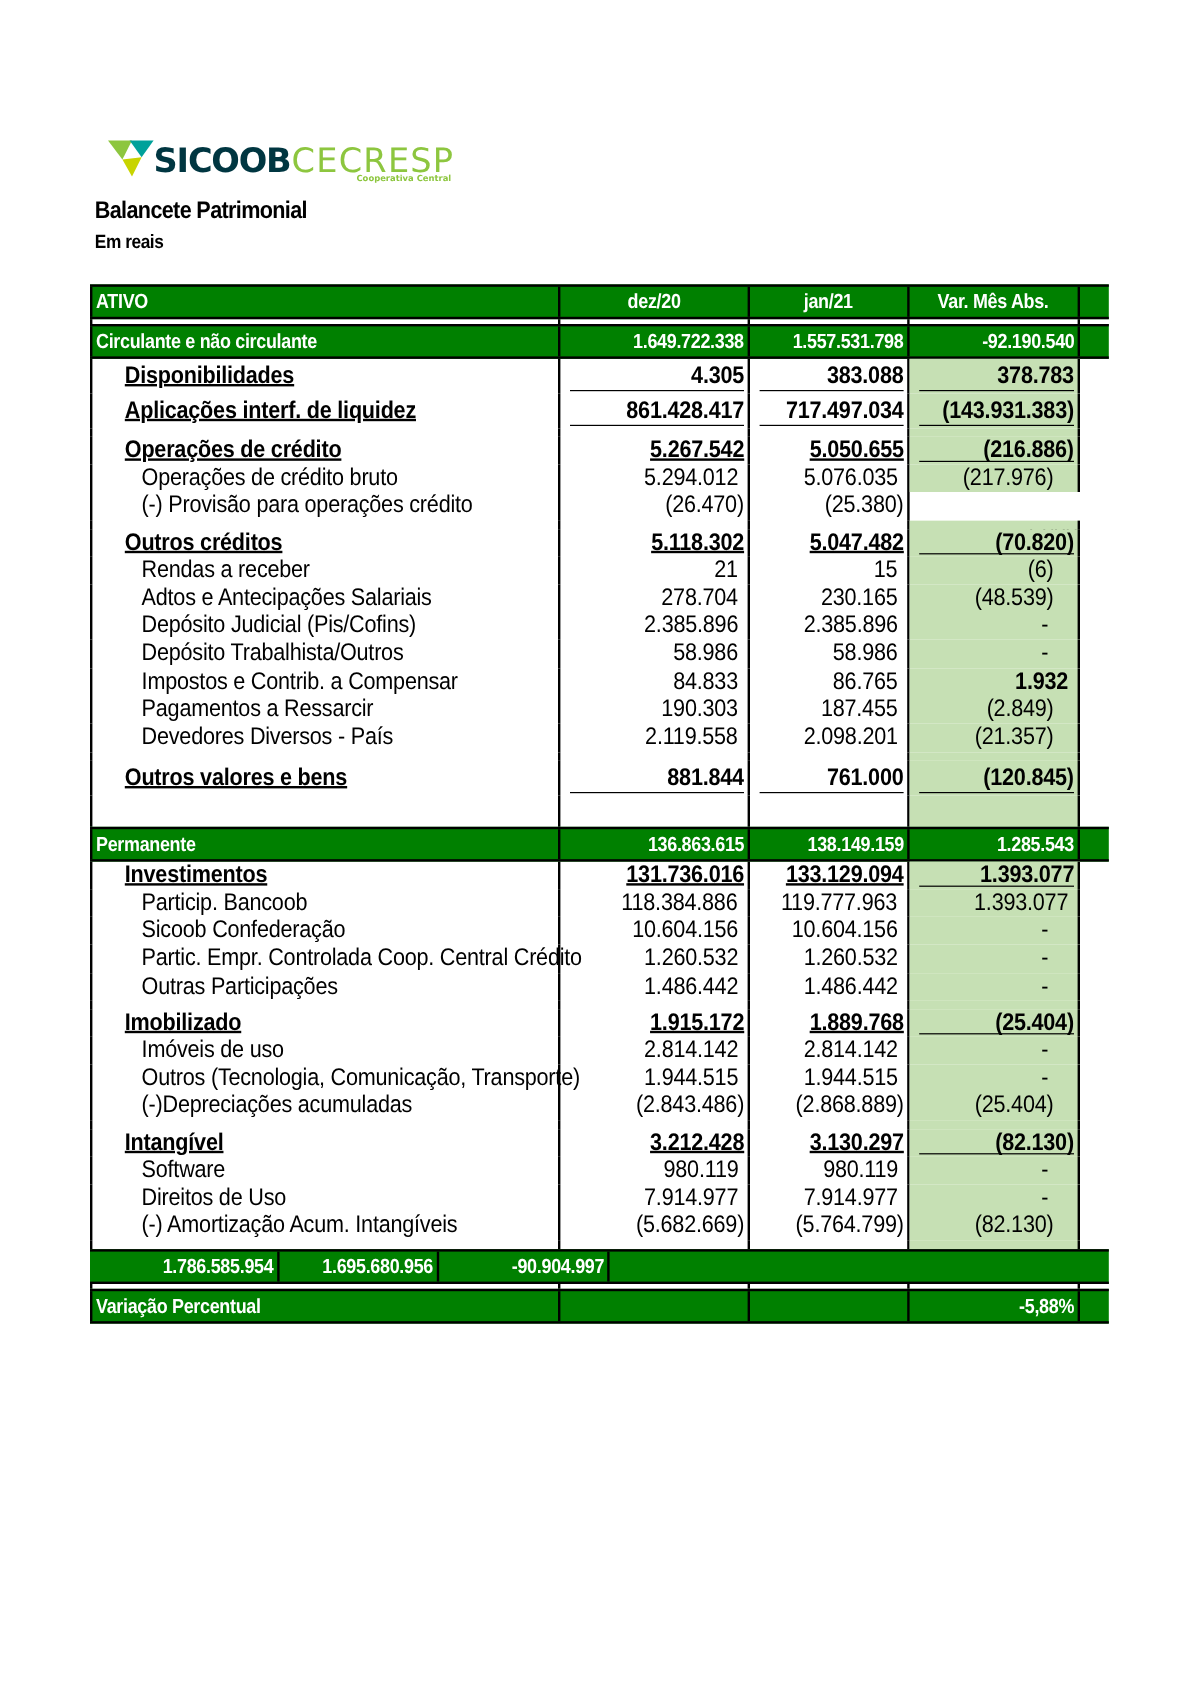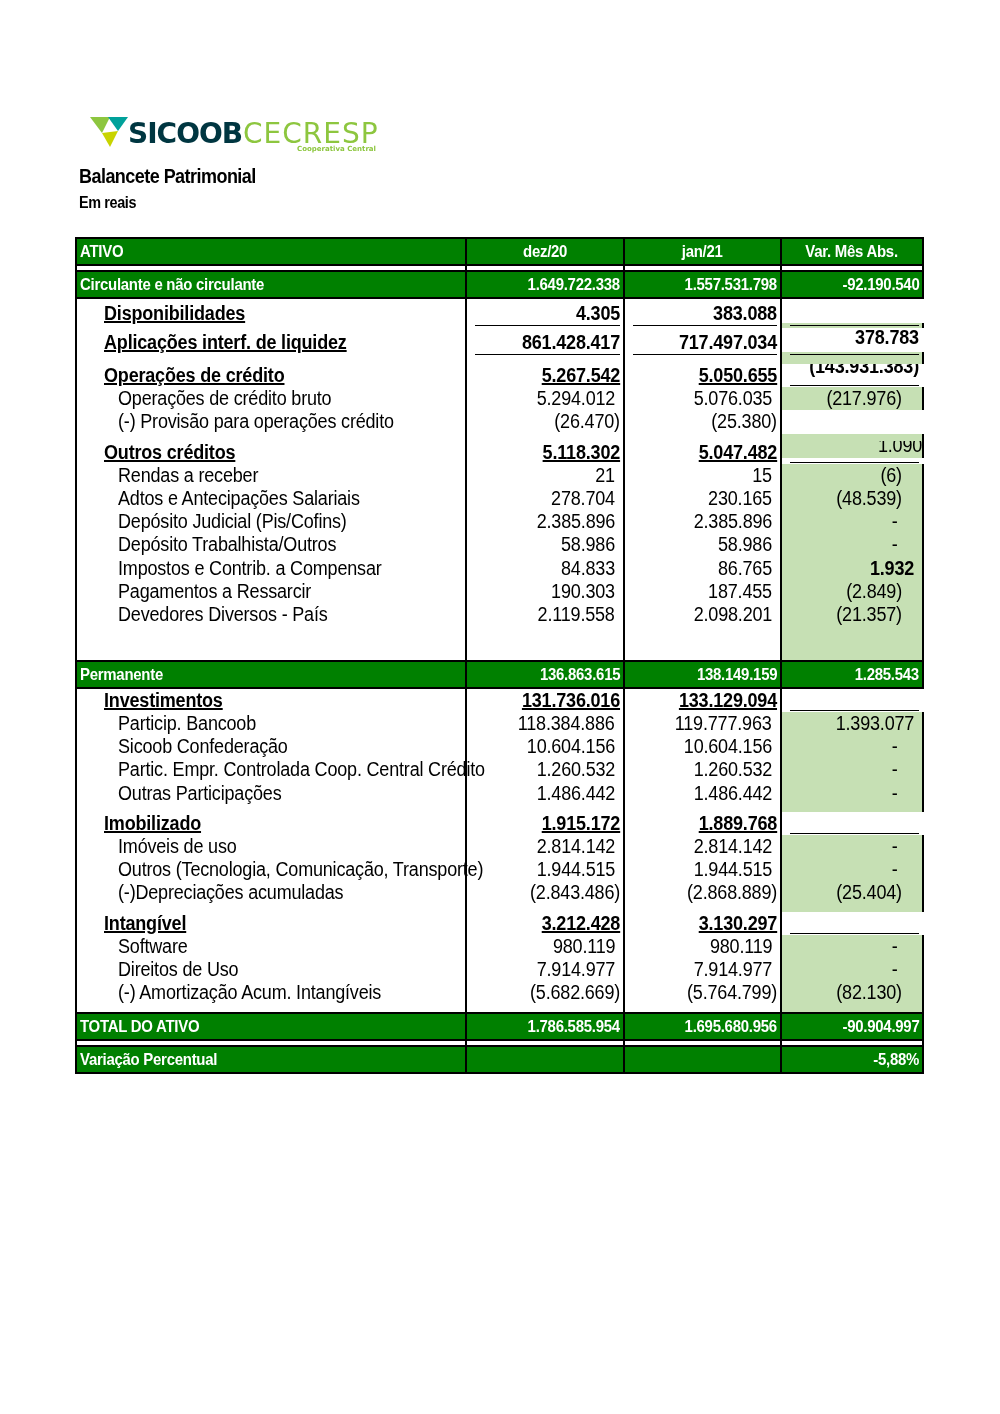--- a/index.html
+++ b/index.html
@@ -7,21 +7,21 @@
     .logo { position: absolute; left: 88px; top: 113px; width: 300px; height: 42px; }
     .logo svg { display: block; }
     .title { position: absolute; left: 79px; top: 165px; font-size: 20px; font-weight: bold; letter-spacing: -0.6px; transform: scaleX(0.9); transform-origin: left center; }
     .subtitle { position: absolute; left: 79px; top: 194px; font-size: 16px; font-weight: bold; letter-spacing: -0.4px; transform: scaleX(0.9); transform-origin: left center; }
 
     .table { position: absolute; left: 75px; top: 237px; width: 849px; }
     .row { display: flex; position: relative; }
     .cell { box-sizing: border-box; white-space: nowrap; overflow: visible; position: relative; }
     .c0 { width: 392px; }
     .c1 { width: 158px; text-align: right; }
-    .c2 { width: 157px; text-align: right; }
+    .c2 { width: 133px; text-align: right; }
     .c3 { width: 142px; text-align: right; }
 
     
     .gbar { background: #008000; color: #fff; font-weight: bold; font-size: 17px; height: 25px; line-height: 25px; border-top: 2px solid #000; border-bottom: 2px solid #000; }
     .gbar .cell { border-right: 2px solid #000; height: 25px; }
     .gbar .cell.c0 { border-left: 2px solid #000; padding-left: 3px; }
     .gbar .cell.c1, .gbar .cell.c2, .gbar .cell.c3 { padding-right: 3px; }
     .gbar.header .cell.c1, .gbar.header .cell.c2, .gbar.header .cell.c3 { text-align: center; padding-right: 0; }
     .gbar .txt { display: inline-block; transform: scaleX(0.88); transform-origin: right center; letter-spacing: -0.3px; }
     .gbar .cell.c0 .txt { transform-origin: left center; }
@@ -37,21 +37,21 @@
     .brow .cell.c0 { border-left: 2px solid #000; }
     .brow .cell.c3 { background: #c6e0b4; }
     .brow .txt { display: inline-block; transform: scaleX(0.9); letter-spacing: -0.2px; }
     .brow .cell.c0 .txt { transform-origin: left center; }
     .brow .cell.c1 .txt, .brow .cell.c2 .txt, .brow .cell.c3 .txt { transform-origin: right center; }
 
     .grp { height: 23px; line-height: 23px; font-weight: bold; }
     .grp .cell.c0 { padding-left: 27px; }
     .grp .cell.c0 .txt { text-decoration: underline; }
     .grp .cell.c1, .grp .cell.c2 { padding-right: 3px; }
-    .grp .cell.c3 { padding-right: 3px; margin-top: 24px; }
+    .grp .cell.c3 { padding-right: 3px; }
     .grp.lead .cell.c1 .uline, .grp.lead .cell.c2 .uline { position: absolute; left: 8px; right: 3px; bottom: 2px; border-bottom: 1.5px solid #000; }
     .grp .cell.c3 .uline { position: absolute; left: 8px; right: 3px; bottom: 2px; border-bottom: 1.5px solid #000; }
     .grp.sub .cell.c1 .txt, .grp.sub .cell.c2 .txt { text-decoration: underline; }
 
     .big { height: 29px; line-height: 29px; }
 
     .item { height: 23.3px; line-height: 23.3px; align-items: center; }
     .item .cell.c0 { padding-left: 41px; }
     .item .cell.c1, .item .cell.c2 { padding-right: 8px; }
     .item .cell.c3 { padding-right: 20px; }
@@ -191,20 +191,26 @@
         <div class="cell c1"><span class="txt">2.119.558</span></div>
         <div class="cell c2"><span class="txt">2.098.201</span></div>
         <div class="cell c3"><span class="txt">(21.357)</span></div>
       </div>
       <div class="row brow gap">
         <div class="cell c0"></div>
         <div class="cell c1"></div>
         <div class="cell c2"></div>
         <div class="cell c3"></div>
       </div>
+      <div class="row brow grp lead big">
+        <div class="cell c0"><span class="txt">Outros valores e bens</span></div>
+        <div class="cell c1"><span class="txt">881.844</span><span class="uline"></span></div>
+        <div class="cell c2"><span class="txt">761.000</span><span class="uline"></span></div>
+        <div class="cell c3"><span class="txt">(120.845)</span><span class="uline"></span></div>
+      </div>
     </div>
 
   <div class="row brow blank">
     <div class="cell c0"></div>
       <div class="cell c1"></div>
       <div class="cell c2"></div>
       <div class="cell c3"></div>
   </div>
 
   <div class="row gbar">
@@ -308,21 +314,20 @@
     </div>
 
   <div class="row brow gap">
     <div class="cell c0"></div>
       <div class="cell c1"></div>
       <div class="cell c2"></div>
       <div class="cell c3"></div>
   </div>
 
   <div class="row gbar">
-    <div class="cell c0"><span class="txt">TOTAL DO ATIVO</span></div>
     <div class="cell c1"><span class="txt">1.786.585.954</span></div>
     <div class="cell c2"><span class="txt">1.695.680.956</span></div>
     <div class="cell c3"><span class="txt">-90.904.997</span></div>
   </div>
   <div class="row spacer">
     <div class="cell c0"></div>
       <div class="cell c1"></div>
       <div class="cell c2"></div>
       <div class="cell c3"></div>
   </div>

